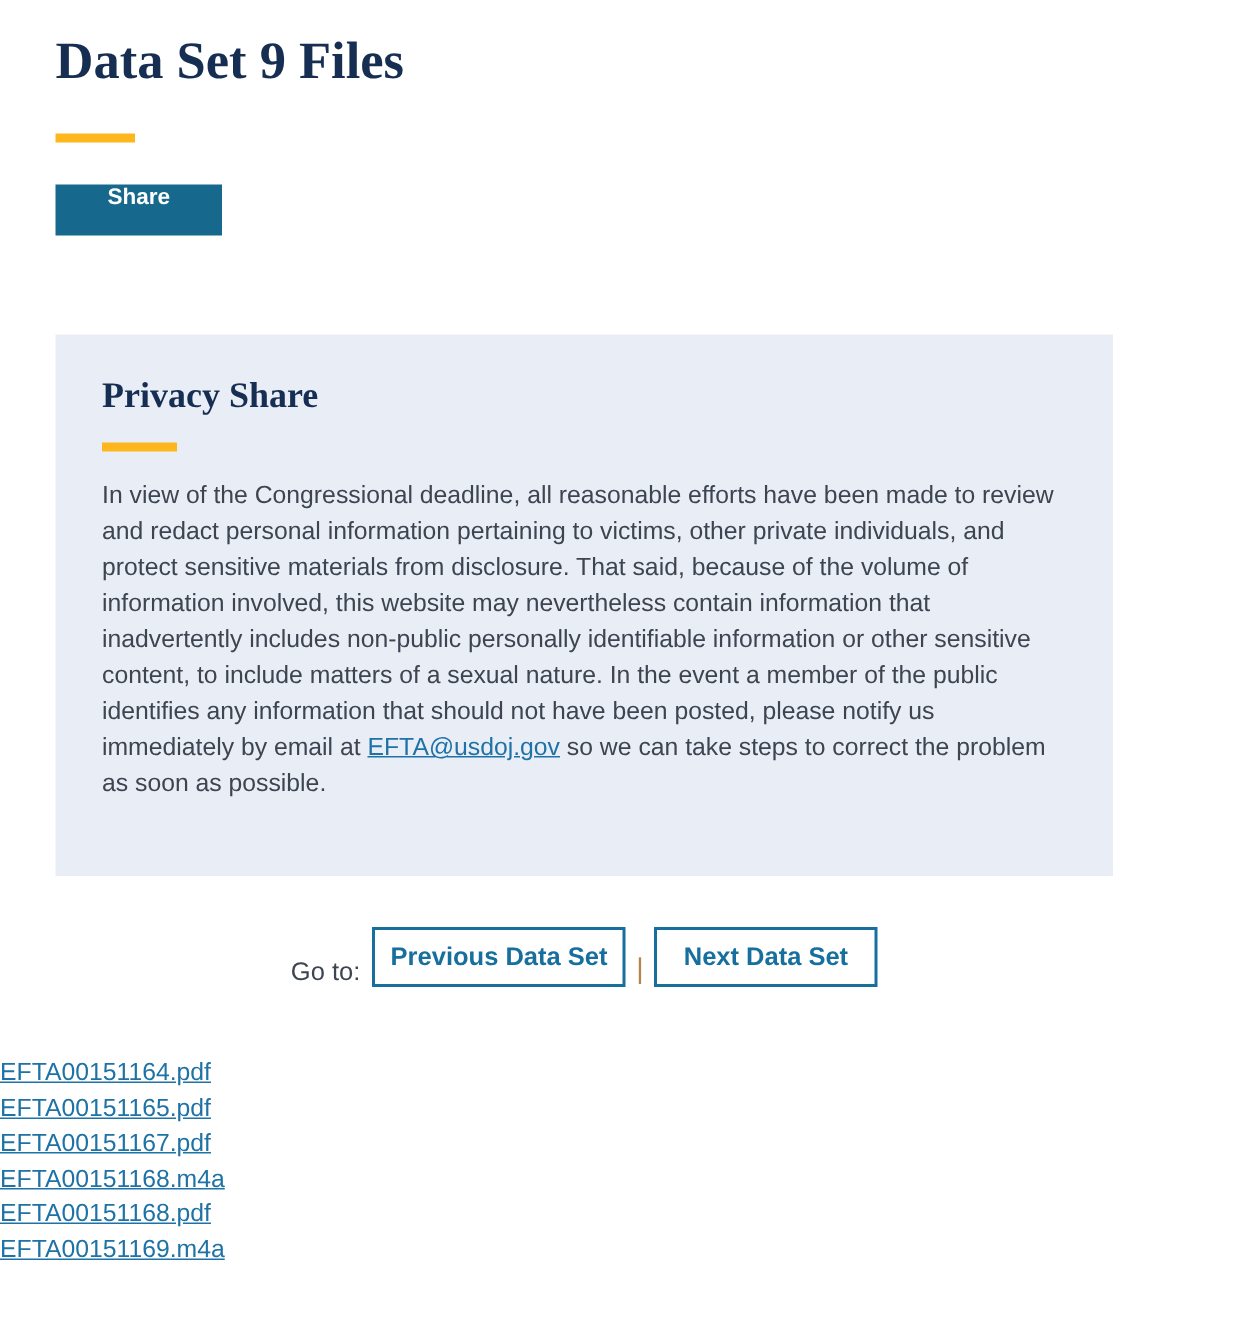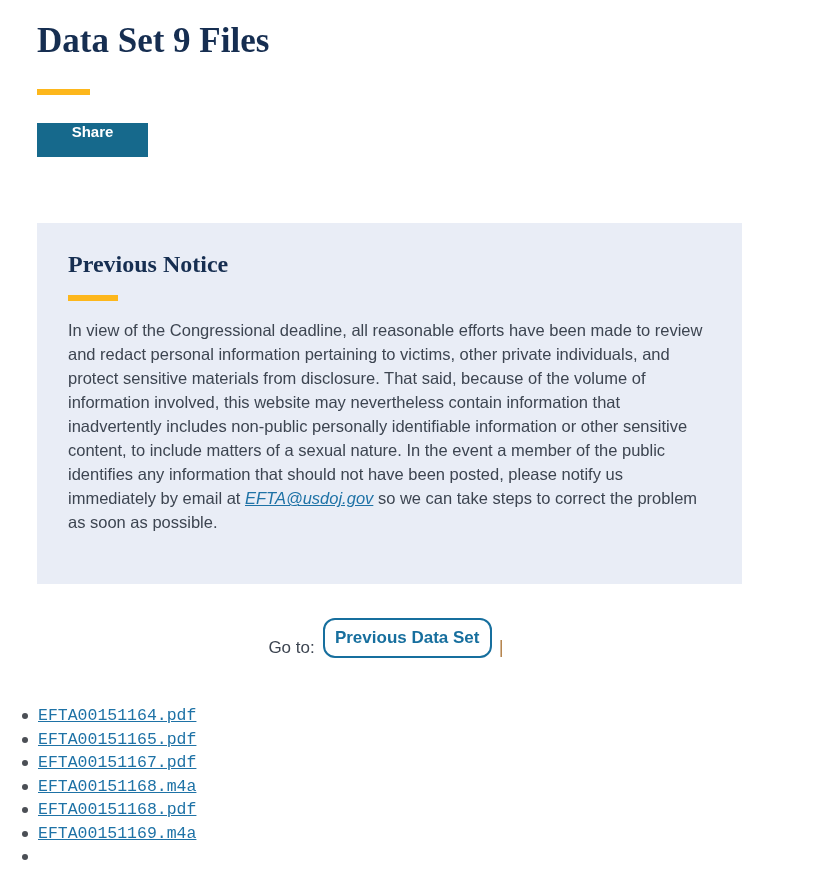--- a/index.html
+++ b/index.html
@@ -74,54 +74,52 @@
   }
   .privacy-panel .gold-divider{
     width:50px;margin:15px 0 0 0;
   }
   .privacy-body{
     margin-top:17px;
     font-size:16.5px;line-height:24px;
     color:var(--body-text);
   }
   .privacy-body a{
-    color:var(--link);text-decoration:underline;cursor:pointer;font-style:italic;
+    color:var(--link);text-decoration:underline;cursor:pointer;
   }
 
   .pager-row{
     width:705px;margin:34px 0 0 37px;
     display:flex;align-items:flex-end;justify-content:center;
   }
   .pager-label{
     font-size:17px;color:var(--body-text);margin-right:8px;
   }
   .outline-btn{
     background:#fff;
     border:2px solid var(--button-blue);
-    border-radius:12px;
+    border-radius:0;
     color:var(--button-blue);
     font-weight:bold;font-size:17px;
     font-family:"Liberation Sans",sans-serif;
     padding:8px 0;
     cursor:pointer;
     text-align:center;
   }
   .prev-btn{width:169px;}
   .next-btn{width:149px;}
   .pager-separator{
     color:var(--separator);
     font-size:19px;
     margin:0 7px;
   }
 
   .file-list{
     margin:46px 0 0 0;
-    padding-left:38px;
     list-style:none;
-    font-family:Liberation Mono, monospace;
   }
   .file-list li{
     font-size:16.5px;line-height:23.5px;
     position:relative;
     color:var(--bullet);
   }
   .file-list li::before{
     content:"";
     position:absolute;left:-16px;top:9px;
     width:6px;height:6px;border-radius:50%;
@@ -140,29 +138,30 @@
 
   <div class="gold-divider"></div>
 
   <button class="share-btn">
     <span class="share-label">Share</span>
     <span class="vr"></span>
     <span class="chev"></span>
   </button>
 
   <section class="privacy-panel">
-    <h2 class="privacy-heading">Previous Notice</h2>
+    <h2 class="privacy-heading">Privacy Share</h2>
     <div class="gold-divider"></div>
     <p class="privacy-body"><span>In view of the Congressional deadline, all reasonable efforts have been made to review and redact personal information pertaining to victims, other private individuals, and protect sensitive materials from disclosure. That said, because of the volume of information involved, this website may nevertheless contain information that inadvertently includes non-public personally identifiable information or other sensitive content, to include matters of a sexual nature. In the event a member of the public identifies any information that should not have been posted, please notify us immediately by email at </span><a>EFTA@usdoj.gov</a><span> so we can take steps to correct the problem as soon as possible.</span></p>
   </section>
 
   <div class="pager-row">
     <span class="pager-label">Go to:</span>
     <button class="outline-btn prev-btn">Previous Data Set</button>
     <span class="pager-separator">|</span>
+    <button class="outline-btn next-btn">Next Data Set</button>
   </div>
 
   <ul class="file-list">
     <li><a>EFTA00151164.pdf</a></li>
 
     <li><a>EFTA00151165.pdf</a></li>
 
 
     <li><a>EFTA00151167.pdf</a></li>
 

